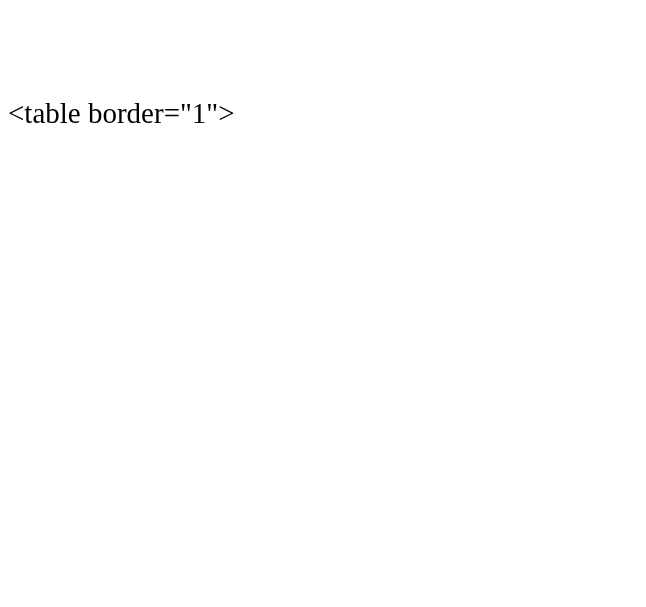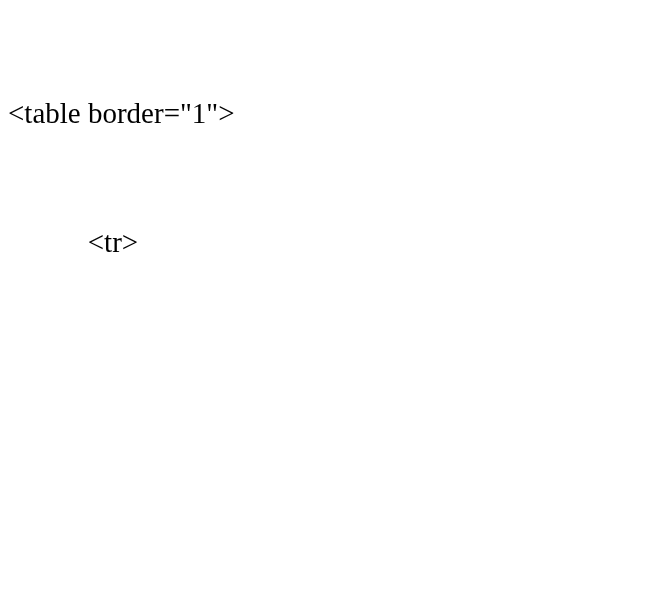--- a/index.html
+++ b/index.html
@@ -26,21 +26,20 @@
   .code-line {
     height: 43px;
   }
 </style>
 </head>
 <body>
 
 <div class="screen">
   <div class="code-block">
     <div class="code-line">&lt;table border="1"&gt;</div>
-    <div class="code-line">           &lt;tr&gt;</div>
     
     
     
     
     
     
     
     
     
     

